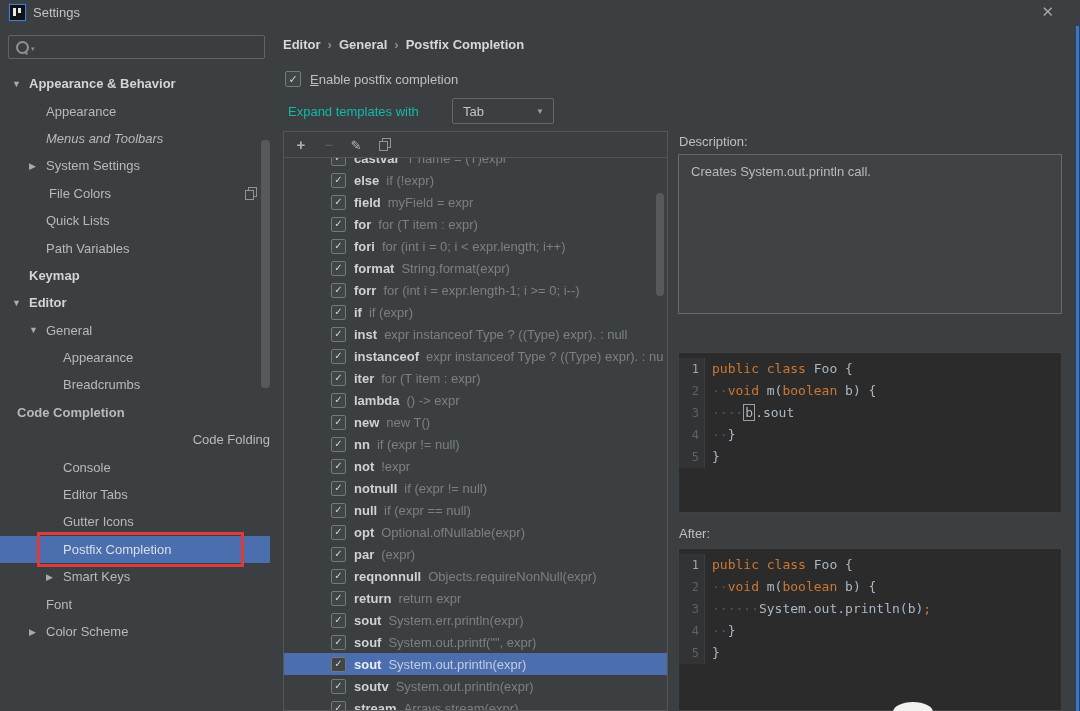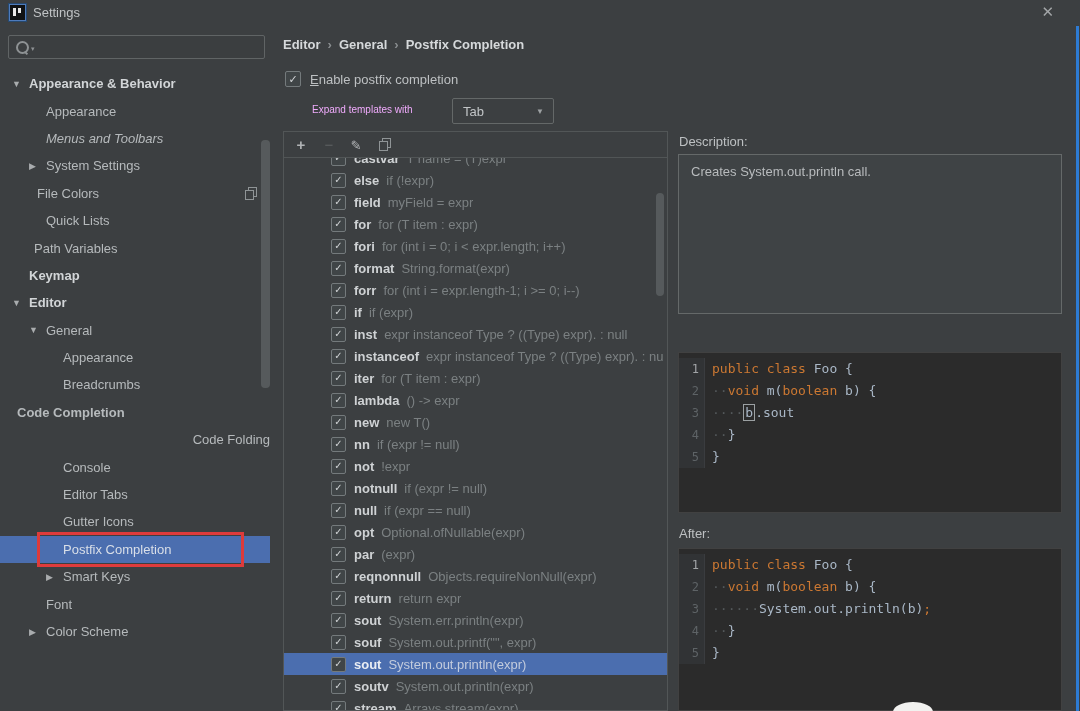--- a/index.html
+++ b/index.html
@@ -39,21 +39,21 @@
   .sidebar-thumb{left:261px;top:115px;width:9px;height:248px;}
   
   .main{position:absolute;left:270px;top:0;right:0;bottom:0;}
   .breadcrumb{position:absolute;left:13px;top:37px;font-size:13px;font-weight:bold;color:#D6D9DB;white-space:nowrap;}
   .crumb-sep{color:#8A8E90;padding:0 7px;font-weight:bold;}
   .enable-row{position:absolute;left:15px;top:71px;display:flex;align-items:center;}
   .cbx{width:14px;height:14px;border:1px solid #747A7C;background:#404547;border-radius:2px;
        display:inline-flex;align-items:center;justify-content:center;flex:none;}
   .cbx-check{font-size:11px;color:#D3D6D8;line-height:11px;}
   .cbx-label{margin-left:9px;font-size:13px;color:#BDC0C2;}
-  .expand-label{position:absolute;left:18px;top:104px;font-size:10px;color:#f0abfc;margin-left:24px;}
+  .expand-label{position:absolute;left:18px;top:104px;font-size:13px;color:#14b8a6;}
   .combo{position:absolute;left:182px;top:98px;width:100px;height:24px;border:1px solid #646868;
          background:#3C3F41;border-radius:2px;display:flex;align-items:center;}
   .combo-text{padding-left:10px;color:#C2C5C7;font-size:13px;flex:1;}
   .combo-arrow{font-size:8px;color:#9DA1A3;padding-right:9px;}
   
   .list-panel{position:absolute;left:13px;top:131px;width:385px;height:580px;border:1px solid #525657;box-sizing:border-box;}
   .list-toolbar{height:25px;border-bottom:1px solid #515556;display:flex;align-items:center;padding-left:9px;}
   .tb-ico{font-size:15px;color:#B0B3B5;width:16px;text-align:center;line-height:16px;}
   .tb-ico.add{font-weight:bold;}
   .tb-ico.disabled{color:#5E6163;}
@@ -115,30 +115,30 @@
         <span class="tree-label">Appearance</span>
       </div>
       <div class="tree-row" style="padding-left: 29px; font-style: italic;">
         <span class="arrow-slot"></span>
         <span class="tree-label">Menus and Toolbars</span>
       </div>
       <div class="tree-row" style="padding-left: 29px;">
         <span class="arrow-slot">▶</span>
         <span class="tree-label">System Settings</span>
       </div>
-      <div class="tree-row" style="padding-left: 20px; justify-content: space-between;">
+      <div class="tree-row" style="padding-left: 32px; justify-content: space-between;">
         <span class="arrow-slot"></span>
         <span class="tree-label">File Colors</span>
         <span class="copy-ico"></span>
       </div>
       <div class="tree-row" style="padding-left: 29px;">
         <span class="arrow-slot"></span>
         <span class="tree-label">Quick Lists</span>
       </div>
-      <div class="tree-row" style="padding-left: 17px;">
+      <div class="tree-row" style="padding-left: 29px;">
         <span class="arrow-slot"></span>
         <span class="tree-label">Path Variables</span>
       </div>
       <div class="tree-row bold" style="padding-left: 12px;">
         <span class="arrow-slot"></span>
         <span class="tree-label">Keymap</span>
       </div>
       <div class="tree-row bold" style="padding-left: 12px;">
         <span class="arrow-slot">▼</span>
         <span class="tree-label">Editor</span>

